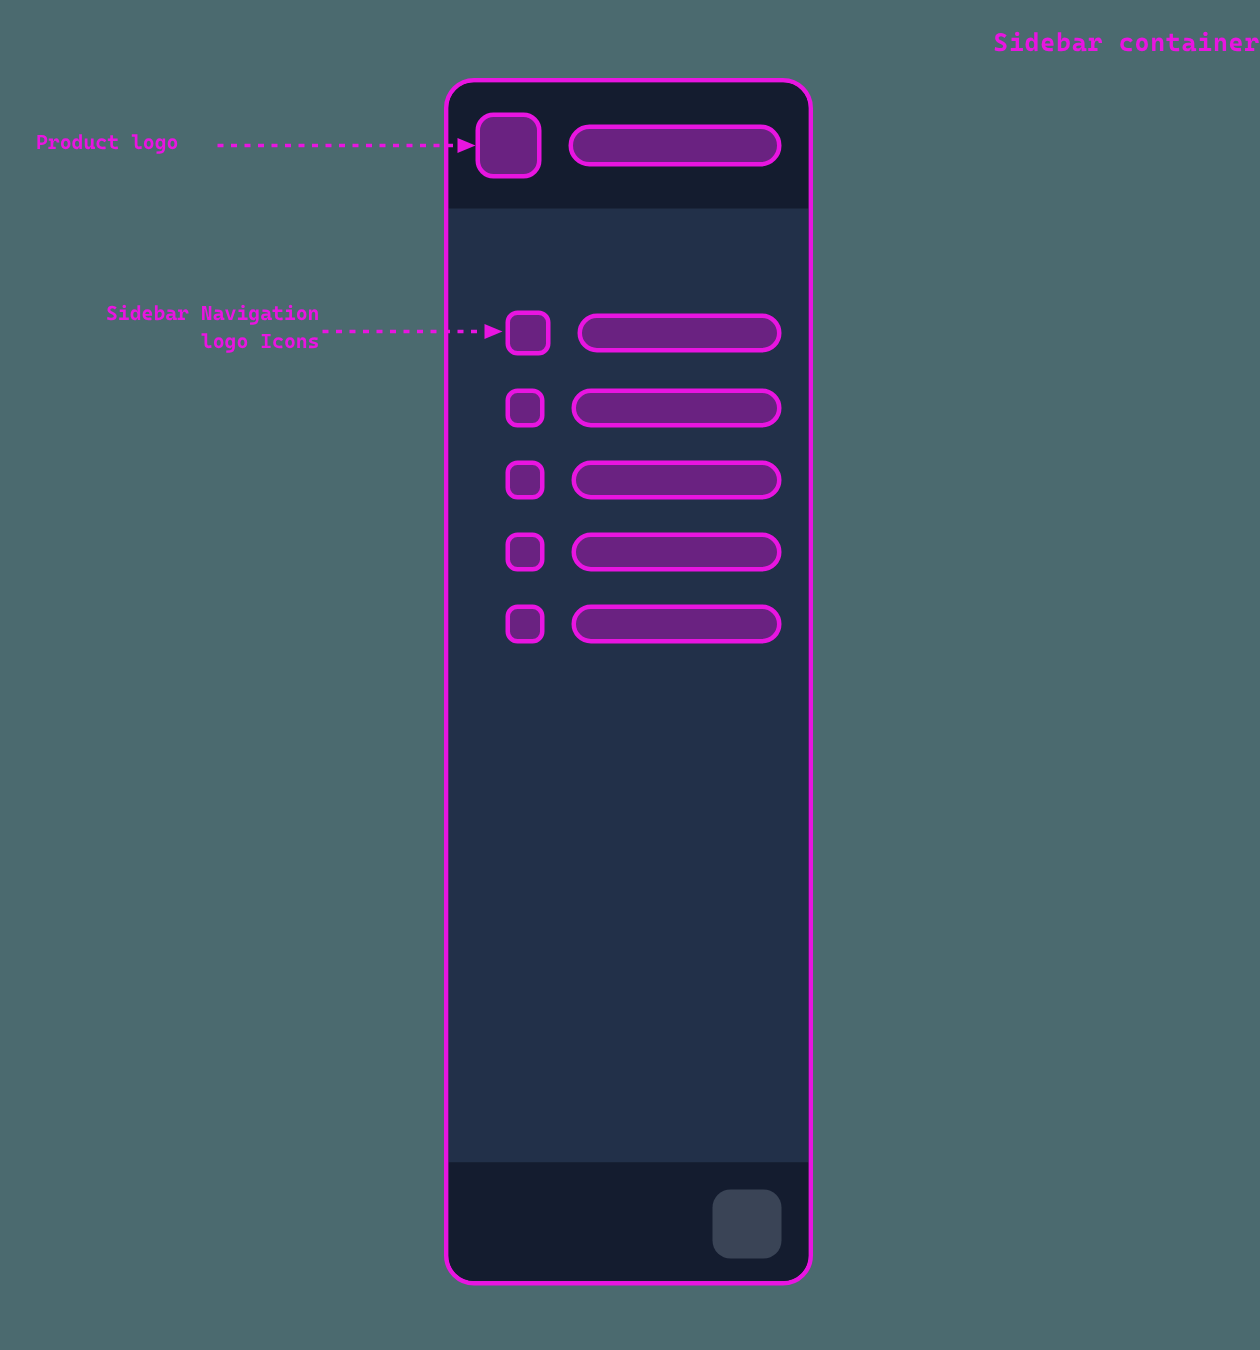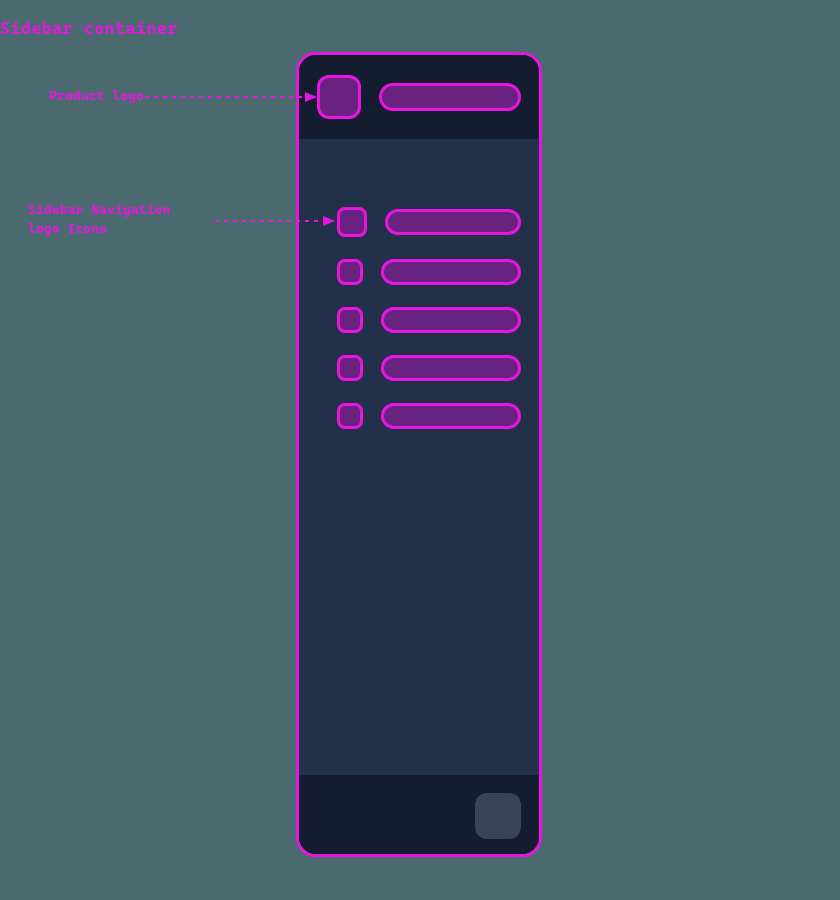--- a/index.html
+++ b/index.html
@@ -10,21 +10,21 @@
       font-family: ui-monospace, "SF Mono", "Cascadia Code", Menlo, Consolas, monospace;
       position: relative;
       overflow: hidden;
     }
 
     .title {
       position: absolute;
       top: 18px;
       left: 0;
       width: 100%;
-      text-align: left;
+      text-align: right;
       color: #e815e0;
       font-size: 17px;
       font-weight: 700;
       letter-spacing: 0.5px;
     }
 
     .sidebar {
       position: absolute;
       top: 52px;
       left: 296px;
@@ -113,24 +113,24 @@
       background: #3a4456;
       border-radius: 12px;
     }
 
     
     .anno {
       position: absolute;
       color: #e815e0;
       font-size: 13.5px;
       font-weight: 700;
-      text-align: left;
+      text-align: right;
       line-height: 1.4;
     }
-    .anno-logo { top: 86px; left: 24px; width: 120px; text-align: right; }
+    .anno-logo { top: 86px; left: 24px; width: 120px; text-align: left; }
     .anno-nav  { top: 200px; left: 28px; width: 185px; }
 
     
     .leader {
       position: absolute;
       pointer-events: none;
     }
     .leader svg { overflow: visible; }
     .leader-line {
       stroke: #e815e0;

